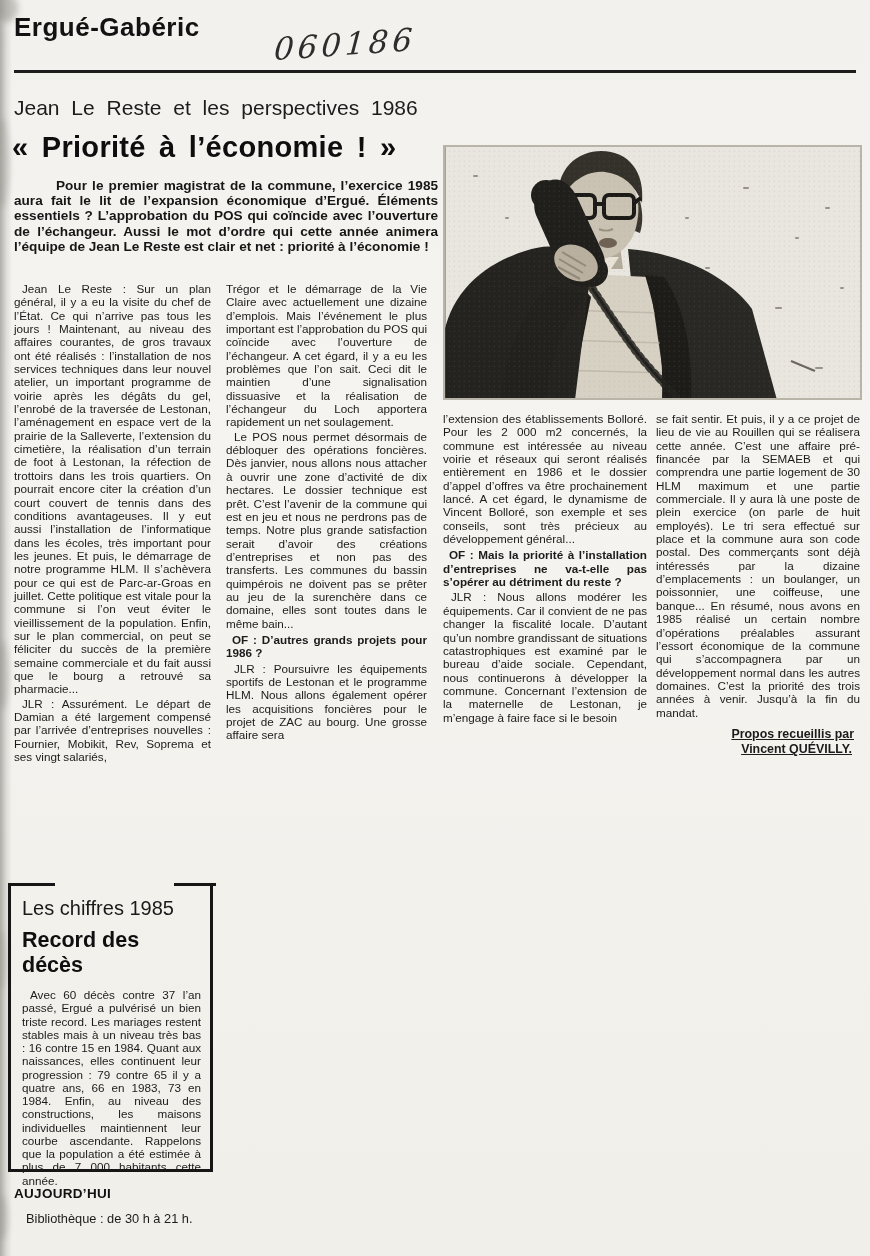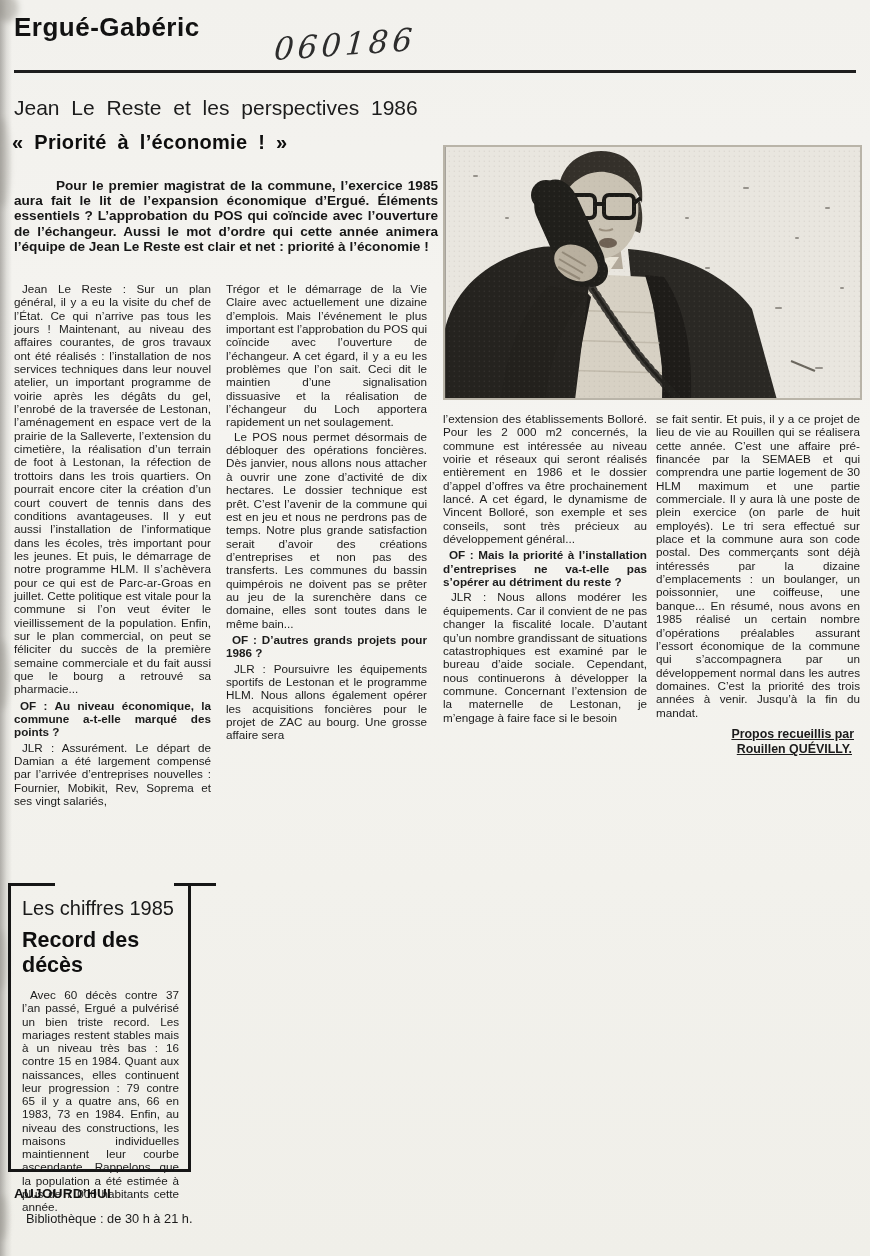--- a/index.html
+++ b/index.html
@@ -18,41 +18,41 @@
   .s5{left:-4px;top:1195px;width:12px;height:45px;opacity:.30;}
 
   .masthead{position:absolute;left:14px;top:12px;margin:0;font-size:26px;font-weight:bold;
     letter-spacing:.5px;color:#121212;}
   .handwritten{position:absolute;left:274px;top:26px;font-family:"DejaVu Serif",serif;
     font-style:italic;font-size:31px;letter-spacing:4px;color:#2d2d2d;
     transform:rotate(-4deg) skewX(-8deg);}
   .rule{position:absolute;left:14px;top:70px;width:842px;height:3px;background:#1e1e1e;}
 
   .kicker{position:absolute;left:14px;top:96px;font-size:21px;word-spacing:6px;color:#1c1c1c;}
-  .headline{position:absolute;left:12px;top:131px;margin:0;font-size:20px;font-weight:bold;
+  .headline{position:absolute;left:12px;top:131px;margin:0;font-size:29px;font-weight:bold;
     word-spacing:5px;letter-spacing:.3px;color:#0e0e0e;}
   .lede{position:absolute;left:14px;top:178px;width:424px;margin:0;font-size:13.6px;
     font-weight:bold;line-height:15.2px;text-align:justify;text-indent:42px;color:#161616;}
 
   .photo{position:absolute;left:443px;top:145px;width:419px;height:255px;margin:0;}
   .photo svg{display:block;}
 
   .col{position:absolute;font-size:11.7px;line-height:13.35px;}
   .col p{margin:0 0 1px 0;text-align:justify;}
   .col p.q{font-weight:bold;text-indent:6px;margin:3px 0 2px 0;}
   .col p.indent{text-indent:8px;}
   .col1{left:14px;top:282px;width:197px;}
   .col2{left:226px;top:282px;width:201px;}
   .col3{left:443px;top:412px;width:204px;}
   .col4{left:656px;top:412px;width:204px;}
   .byline{margin-top:8px !important;text-align:right !important;font-weight:bold;
     font-size:12.4px;line-height:15px;padding-right:6px;text-decoration:underline;}
   .byline .b2{padding-right:2px;}
 
-  .stats-box{position:absolute;left:8px;top:883px;width:183px;height:289px;box-sizing:border-box;
+  .stats-box{position:absolute;left:8px;top:883px;width:205px;height:289px;box-sizing:border-box;
     border-left:3px solid #161616;border-right:3px solid #161616;border-bottom:3px solid #161616;
     padding:12px 9px 0 11px;}
   .stats-box .tb{position:absolute;top:0;height:3px;background:#161616;}
   .stats-box .tb1{left:0;width:44px;}
   .stats-box .tb2{left:163px;width:42px;}
   .box-kicker{font-size:20px;color:#1a1a1a;margin:2px 0 8px 0;}
   .box-title{font-size:21.5px;font-weight:bold;margin:0 0 10px 0;color:#0f0f0f;}
   .box-body{font-size:11.7px;line-height:13.25px;text-align:justify;text-indent:8px;margin:0;}
 
   .today{position:absolute;left:14px;top:1186px;width:238px;}
@@ -156,42 +156,41 @@
         <path d="M 149,143 C 165,167 177,185 189,201 C 201,218 219,236 236,255" stroke="#22211d" stroke-width="8" fill="none" stroke-dasharray="2.5 5" stroke-linecap="round" opacity="0.85"></path>
       </g>
       <rect x="0" y="0" width="3" height="255" fill="#57534c" opacity="0.45"></rect>
       <rect width="419" height="255" fill="url(#ht)"></rect>
       <rect x="1" y="1" width="417" height="253" fill="none" stroke="#b9b4a8" stroke-width="2"></rect>
     </svg>
   </figure>
 
   <div class="col col1">
     <p class="indent">Jean Le Reste : Sur un plan général, il y a eu la visite du chef de l’État. Ce qui n’arrive pas tous les jours ! Maintenant, au niveau des affaires courantes, de gros travaux ont été réalisés : l’installation de nos services techniques dans leur nouvel atelier, un important programme de voirie après les dégâts du gel, l’enrobé de la traversée de Lestonan, l’aménagement en espace vert de la prairie de la Salleverte, l’extension du cimetière, la réalisation d’un terrain de foot à Lestonan, la réfection de trottoirs dans les trois quartiers. On pourrait encore citer la création d’un court couvert de tennis dans des conditions avantageuses. Il y eut aussi l’installation de l’informatique dans les écoles, très important pour les jeunes. Et puis, le démarrage de notre programme HLM. Il s’achèvera pour ce qui est de Parc-ar-Groas en juillet. Cette politique est vitale pour la commune si l’on veut éviter le vieillissement de la population. Enfin, sur le plan commercial, on peut se féliciter du succès de la première semaine commerciale et du fait aussi que le bourg a retrouvé sa pharmacie...</p>
-    <p class="q">OF : Au niveau économique, la commune a-t-elle marqué des points ?</p>
     <p class="indent">JLR : Assurément. Le départ de Damian a été largement compensé par l’arrivée d’entreprises nouvelles : Fournier, Mobikit, Rev, Soprema et ses vingt salariés,</p>
   </div>
 
   <div class="col col2">
     <p>Trégor et le démarrage de la Vie Claire avec actuellement une dizaine d’emplois. Mais l’événement le plus important est l’approbation du POS qui coïncide avec l’ouverture de l’échangeur. A cet égard, il y a eu les problèmes que l’on sait. Ceci dit le maintien d’une signalisation dissuasive et la réalisation de l’échangeur du Loch apportera rapidement un net soulagement.</p>
     <p class="indent">Le POS nous permet désormais de débloquer des opérations foncières. Dès janvier, nous allons nous attacher à ouvrir une zone d’activité de dix hectares. Le dossier technique est prêt. C’est l’avenir de la commune qui est en jeu et nous ne perdrons pas de temps. Notre plus grande satisfaction serait d’avoir des créations d’entreprises et non pas des transferts. Les communes du bassin quimpérois ne doivent pas se prêter au jeu de la surenchère dans ce domaine, elles sont toutes dans le même bain...</p>
     <p class="q">OF : D’autres grands projets pour 1986 ?</p>
     <p class="indent">JLR : Poursuivre les équipements sportifs de Lestonan et le programme HLM. Nous allons également opérer les acquisitions foncières pour le projet de ZAC au bourg. Une grosse affaire sera</p>
   </div>
 
   <div class="col col3">
     <p>l’extension des établissements Bolloré. Pour les 2 000 m2 concernés, la commune est intéressée au niveau voirie et réseaux qui seront réalisés entièrement en 1986 et le dossier d’appel d’offres va être prochainement lancé. A cet égard, le dynamisme de Vincent Bolloré, son exemple et ses conseils, sont très précieux au développement général...</p>
     <p class="q">OF : Mais la priorité à l’installation d’entreprises ne va-t-elle pas s’opérer au détriment du reste ?</p>
     <p class="indent">JLR : Nous allons modérer les équipements. Car il convient de ne pas changer la fiscalité locale. D’autant qu’un nombre grandissant de situations catastrophiques est examiné par le bureau d’aide sociale. Cependant, nous continuerons à développer la commune. Concernant l’extension de la maternelle de Lestonan, je m’engage à faire face si le besoin</p>
   </div>
 
   <div class="col col4">
     <p>se fait sentir. Et puis, il y a ce projet de lieu de vie au Rouillen qui se réalisera cette année. C’est une affaire pré-financée par la SEMAEB et qui comprendra une partie logement de 30 HLM maximum et une partie commerciale. Il y aura là une poste de plein exercice (on parle de huit employés). Le tri sera effectué sur place et la commune aura son code postal. Des commerçants sont déjà intéressés par la dizaine d’emplacements : un boulanger, un poissonnier, une coiffeuse, une banque... En résumé, nous avons en 1985 réalisé un certain nombre d’opérations préalables assurant l’essort économique de la commune qui s’accompagnera par un développement normal dans les autres domaines. C’est la priorité des trois années à venir. Jusqu’à la fin du mandat.</p>
     <p class="byline">
       <span class="b1">Propos recueillis par</span><br>
-      <span class="b2">Rouillen QUÉVILLY.</span>
+      <span class="b2">Vincent QUÉVILLY.</span>
     </p>
   </div>
 
   <aside class="stats-box">
     <div class="tb tb1"></div>
     <div class="tb tb2"></div>
     <div class="box-kicker">Les chiffres 1985</div>
     <h3 class="box-title">Record des décès</h3>
     <p class="box-body">Avec 60 décès contre 37 l’an passé, Ergué a pulvérisé un bien triste record. Les mariages restent stables mais à un niveau très bas : 16 contre 15 en 1984. Quant aux naissances, elles continuent leur progression : 79 contre 65 il y a quatre ans, 66 en 1983, 73 en 1984. Enfin, au niveau des constructions, les maisons individuelles maintiennent leur courbe ascendante. Rappelons que la population a été estimée à plus de 7 000 habitants cette année.</p>
   </aside>

